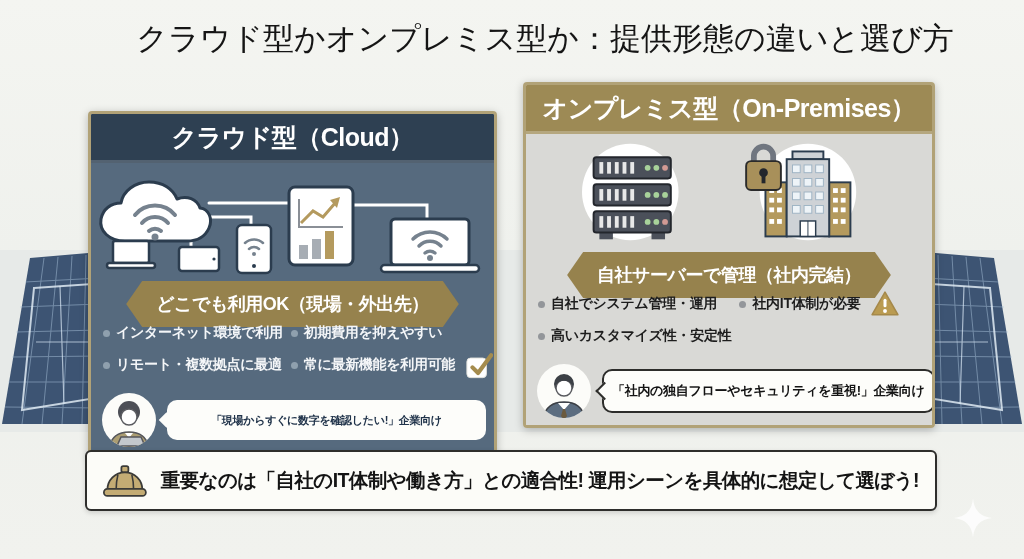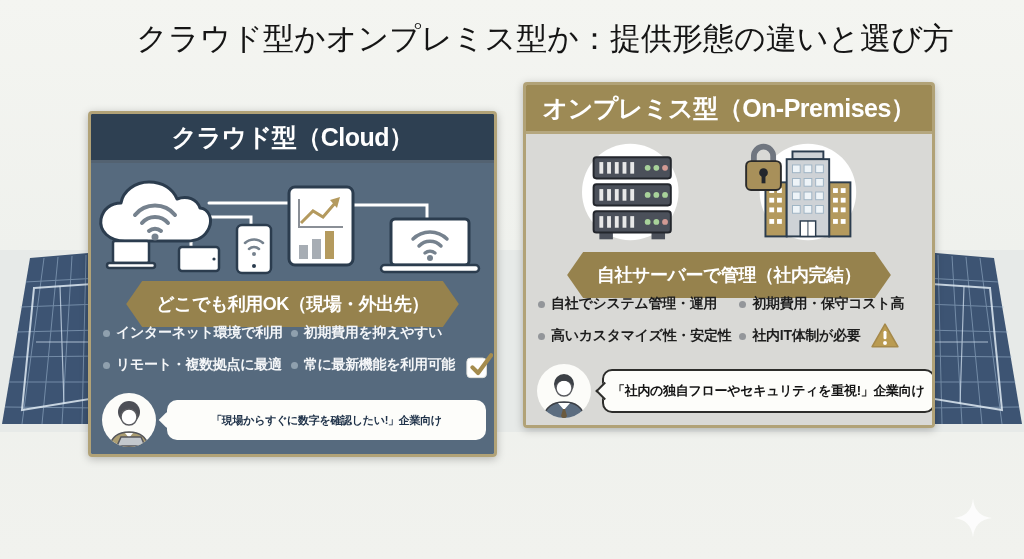--- a/index.html
+++ b/index.html
@@ -322,24 +322,20 @@
         <li>
             <span class="dot"></span>
             <span>自社でシステム管理・運用</span>
           </li>
         <li>
             <span class="dot"></span>
             <span>高いカスタマイズ性・安定性</span>
           </li>
         <li>
             <span class="dot"></span>
-            <span>初期費用・保守コスト高</span>
-          </li>
-        <li>
-            <span class="dot"></span>
             <span>社内IT体制が必要</span>
           <span class="inline-ic">
             <svg width="30" height="28" viewBox="0 0 28 26">
               <path d="M14,2 L26,23 H2 Z" fill="#ba9b51" stroke="#a5894a" stroke-width="1.5" stroke-linejoin="round"></path>
               <rect x="12.6" y="8" width="2.8" height="8" rx="1.4" fill="#ffffff"></rect>
               <circle cx="14" cy="19.5" r="1.8" fill="#ffffff"></circle>
             </svg>
           </span>
         </li>
       </ul>
@@ -361,18 +357,27 @@
             <path d="M27,46 h2 l2,7 -3,4 -3,-4 z" fill="#6b5a3e"></path>
           </g>
         </svg>
         <div class="bubble onprem-bubble">
           <span>「社内の独自フローやセキュリティを重視!」企業向け</span>
         </div>
       </div>
     </div>
   </section>
 
+  <footer class="callout">
+    <svg width="50" height="42" viewBox="0 0 50 42">
+      <rect x="21" y="4" width="8" height="7" rx="2" fill="#c4ac74" stroke="#3b3b38" stroke-width="2"></rect>
+      <path d="M5,31 a20,20 0 0 1 40,0 z" fill="#c4ac74" stroke="#3b3b38" stroke-width="2" stroke-linejoin="round"></path>
+      <path d="M17,14 q-2,8 -2,17 M33,14 q2,8 2,17" stroke="#3b3b38" stroke-width="1.8" fill="none"></path>
+      <rect x="1" y="30" width="48" height="8" rx="4" fill="#c4ac74" stroke="#3b3b38" stroke-width="2"></rect>
+    </svg>
+    <span class="callout-text">重要なのは「自社のIT体制や働き方」との適合性! 運用シーンを具体的に想定して選ぼう!</span>
+  </footer>
 
   <svg class="sparkle" width="38" height="38" viewBox="0 0 24 24">
     <path d="M12,0 C13,7.5 16.5,11 24,12 C16.5,13 13,16.5 12,24 C11,16.5 7.5,13 0,12 C7.5,11 11,7.5 12,0 Z" fill="#fdfdfd"></path>
   </svg>
 
 </div>
 
 </body></html>

